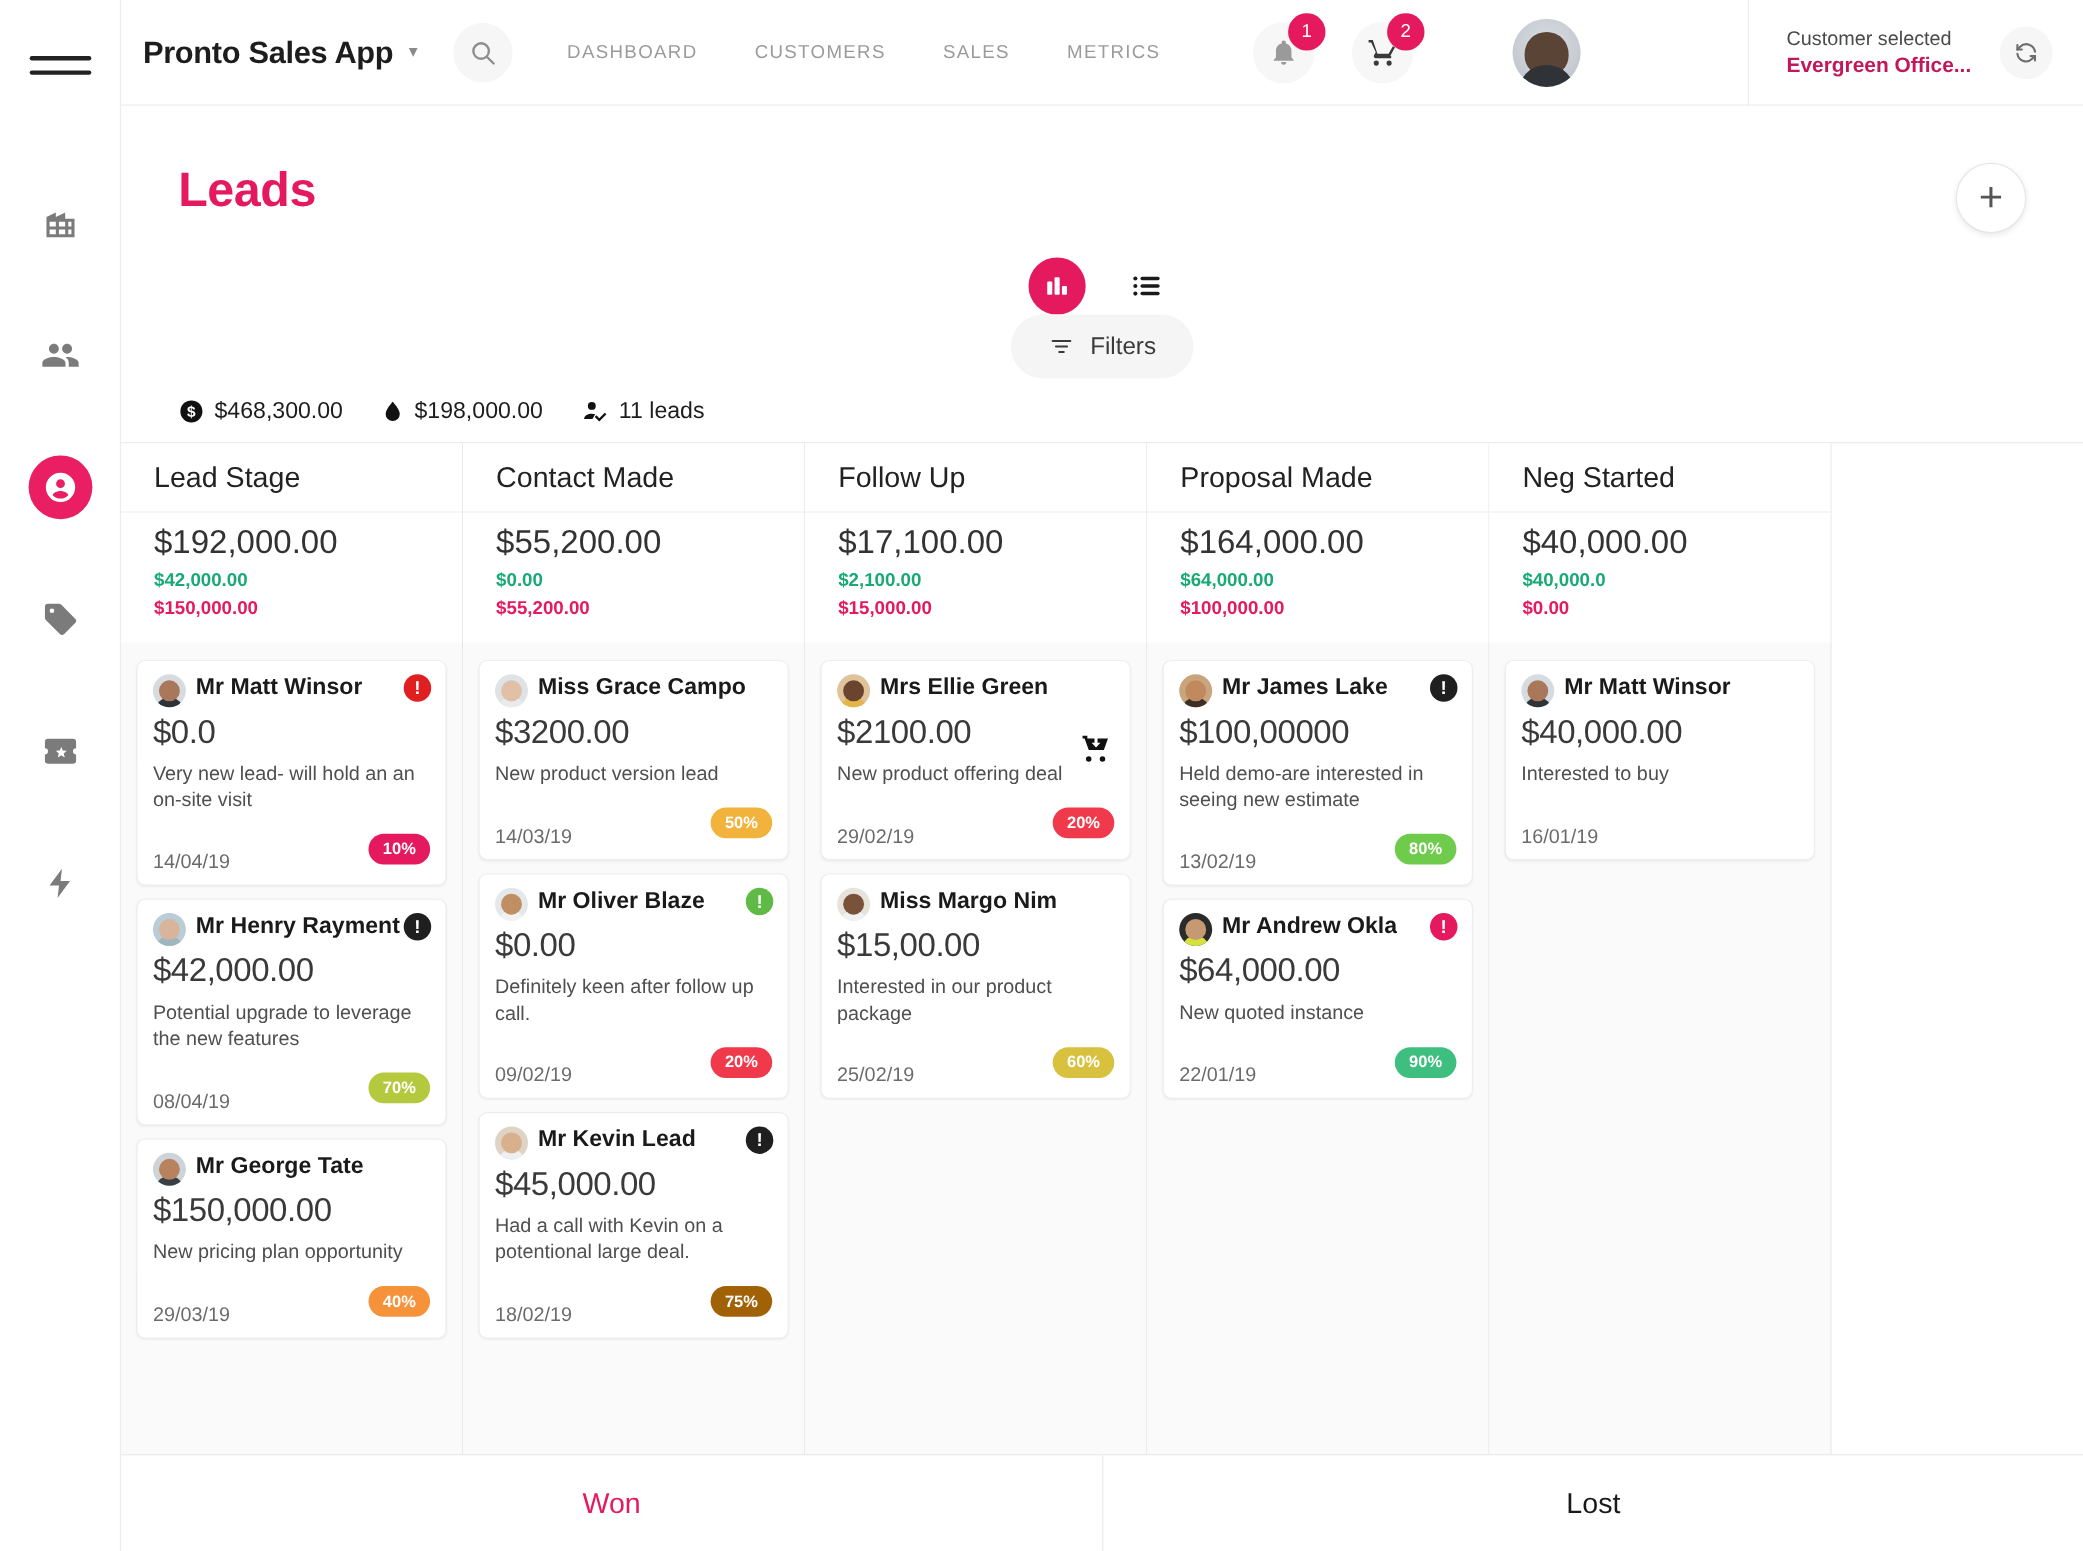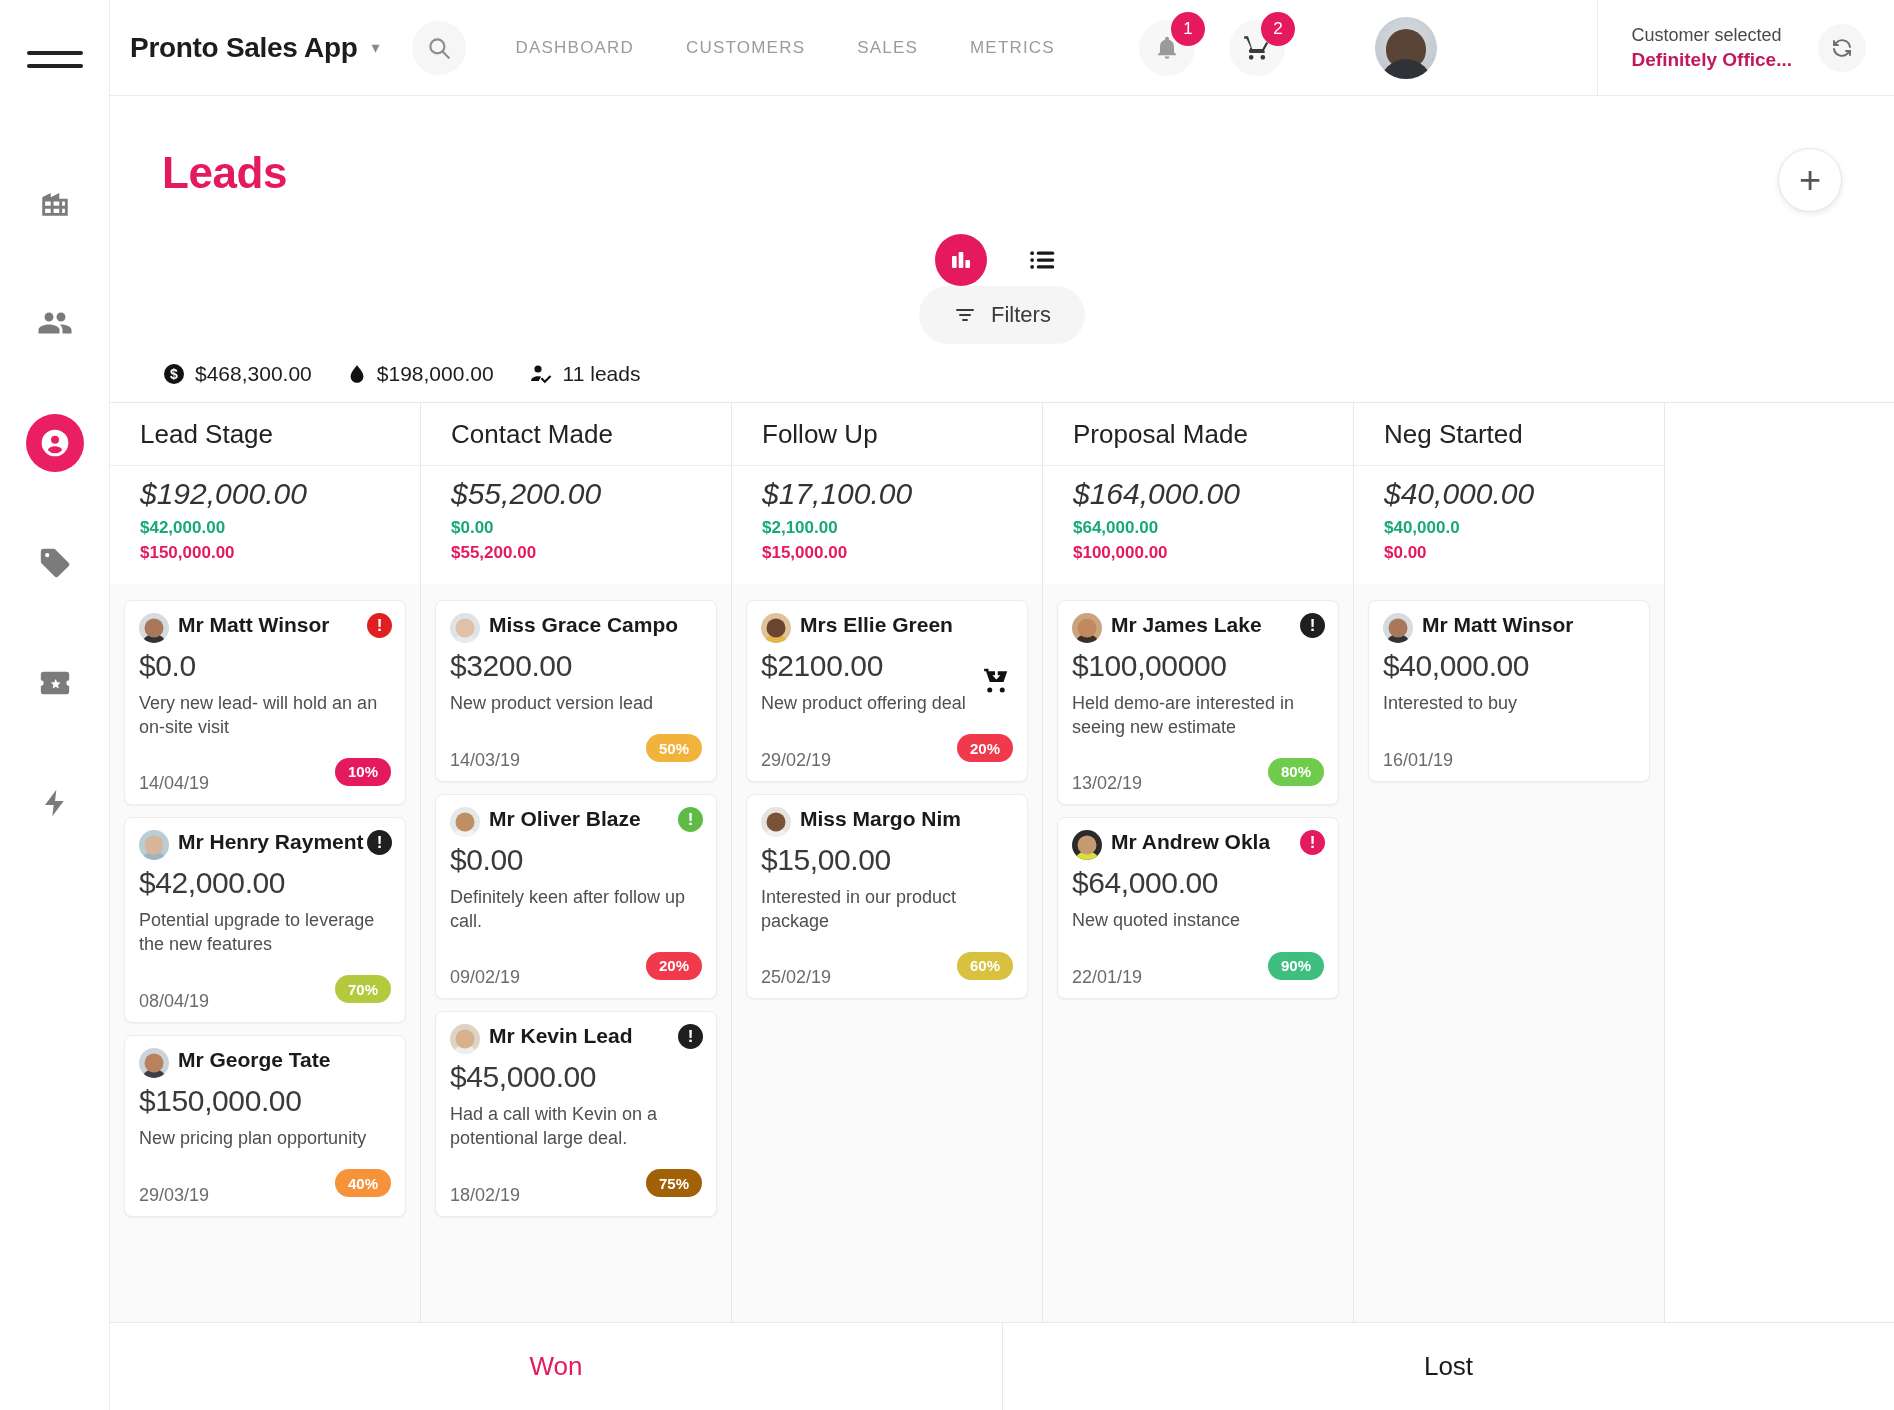--- a/index.html
+++ b/index.html
@@ -100,21 +100,21 @@
 
   
   .board { flex:1 1 auto; display:flex; min-height:0; border-top:1px solid #e8e8e8; overflow:hidden; }
   .col {
     flex:0 0 311px; width:311px; display:flex; flex-direction:column; min-height:0;
     border-right:1px solid #e8e8e8; background:#fafafa;
   }
   .col-head { height:62px; flex:0 0 62px; background:#fff; display:flex; align-items:center; padding:0 0 0 30px; }
   .col-title { font-size:26px; color:#222; font-weight:400; white-space:nowrap; }
   .col-tot { background:#fff; padding:8px 0 18px 30px; border-top:1px solid #eee; flex:0 0 auto; }
-  .tot-main { font-size:30px; color:#333; font-weight:300; line-height:1.35; white-space:nowrap;font-style:italic; }
+  .tot-main { font-size:30px; color:#333; font-weight:300; line-height:1.35; white-space:nowrap; }
   .tot-green { font-size:17px; color:#19A974; font-weight:600; line-height:1.5; white-space:nowrap; }
   .tot-pink  { font-size:17px; color:#E5195E; font-weight:600; line-height:1.5; white-space:nowrap; }
   .col-body { flex:1 1 auto; padding:16px 14px 10px 14px; display:flex; flex-direction:column; gap:12px; overflow:hidden; }
 
   .card {
     background:#fff; border:1px solid #ededed; border-radius:8px;
     box-shadow:0 1px 2px rgba(0,0,0,.05);
     padding:12px 14px 10px 14px; position:relative; cursor:pointer; flex:0 0 auto;
   }
   .card-top { display:flex; align-items:flex-start; gap:9px; }
@@ -227,21 +227,21 @@
 
         <div class="avatar">
           <div class="face"></div>
           <div class="body"></div>
         </div>
       </div>
 
       <div class="cust-panel">
         <div class="cust-text">
           <div class="cust-label">Customer selected</div>
-          <div class="cust-value">Definitely Office...</div>
+          <div class="cust-value">Evergreen Office...</div>
         </div>
         <button class="refresh-btn">
           <svg width="24" height="24" viewBox="0 0 24 24" fill="none" stroke="#6d6d6d" stroke-width="1.9" stroke-linecap="round">
             <path d="M20 11a8 8 0 00-13.5-4.5L4 9"></path>
               <path d="M4 5v4h4"></path>
             <path d="M4 13a8 8 0 0013.5 4.5L20 15"></path>
               <path d="M20 19v-4h-4"></path>
           </svg>
         </button>
       </div>

